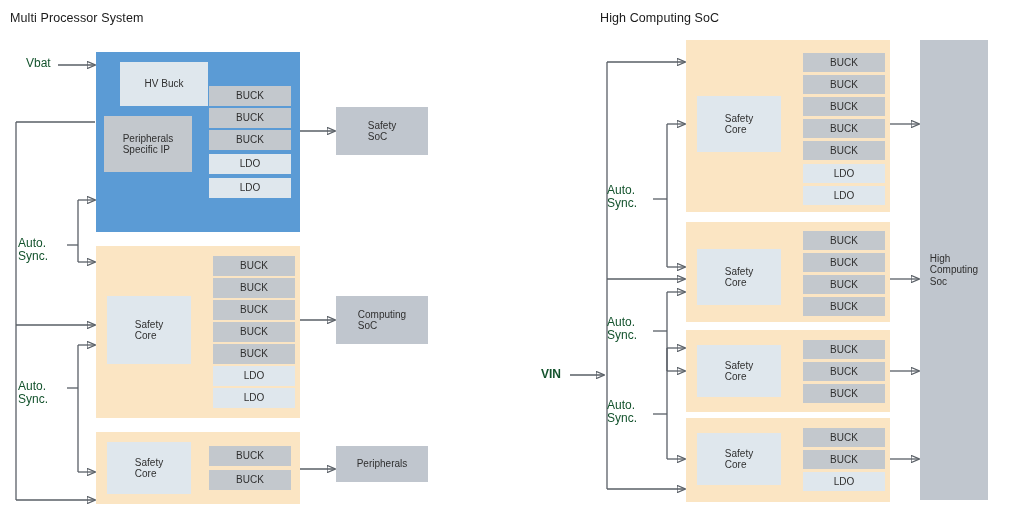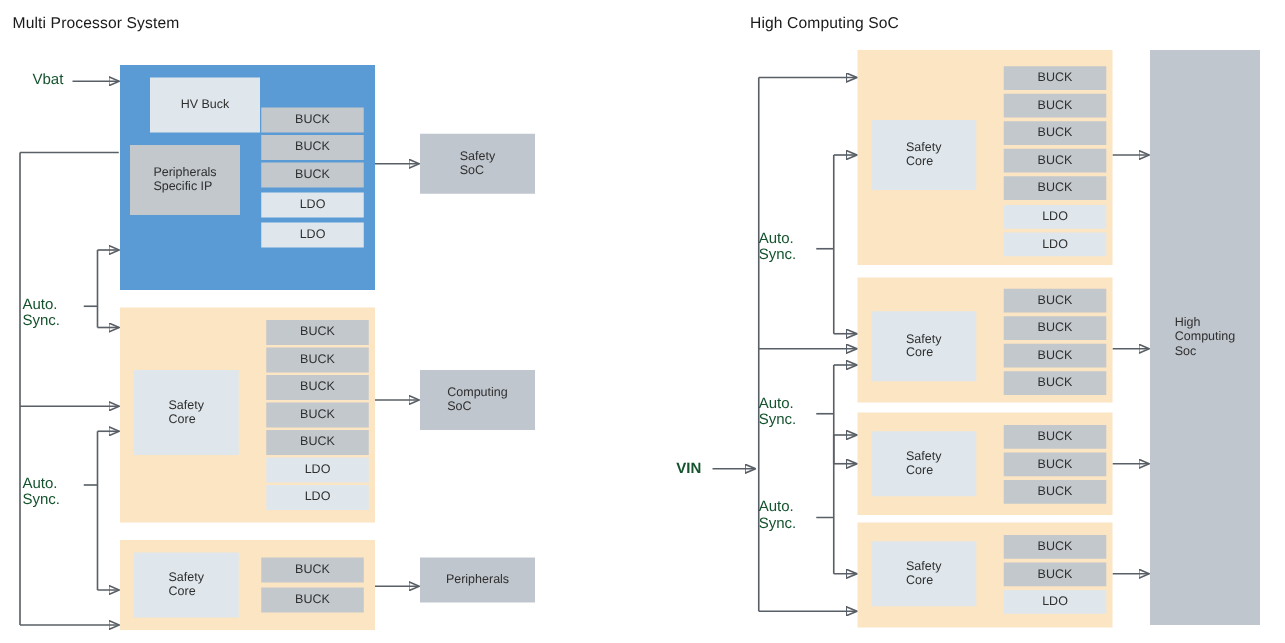--- a/index.html
+++ b/index.html
@@ -203,21 +203,21 @@
 
   <div class="abs rail-label" style="left:541px; top:368px;font-weight:bold;">VIN</div>
 
   <div class="abs rail-label" style="left:607px; top:184px;">Auto.
 Sync.</div>
   <div class="abs rail-label" style="left:607px; top:316px;">Auto.
 Sync.</div>
   <div class="abs rail-label" style="left:607px; top:399px;">Auto.
 Sync.</div>
 
-  <div class="abs tile tile-soc" style="left:920px; top:40px; width:88px; height:460px;">High
+  <div class="abs tile tile-soc" style="left:920px; top:40px; width:68px; height:460px;">High
 Computing
 Soc</div>
 
   <div class="abs panel-orange" style="left:686px; top:40px; width:204px; height:172px;"></div>
   <div class="abs tile tile-light" style="left:697px; top:96px; width:84px; height:56px;">Safety
 Core</div>
   <div class="abs tile tile-grey" style="left:803px; top:53px; width:82px; height:19px;">BUCK</div>
   <div class="abs tile tile-grey" style="left:803px; top:75px; width:82px; height:19px;">BUCK</div>
   <div class="abs tile tile-grey" style="left:803px; top:97px; width:82px; height:19px;">BUCK</div>
   <div class="abs tile tile-grey" style="left:803px; top:119px; width:82px; height:19px;">BUCK</div>

